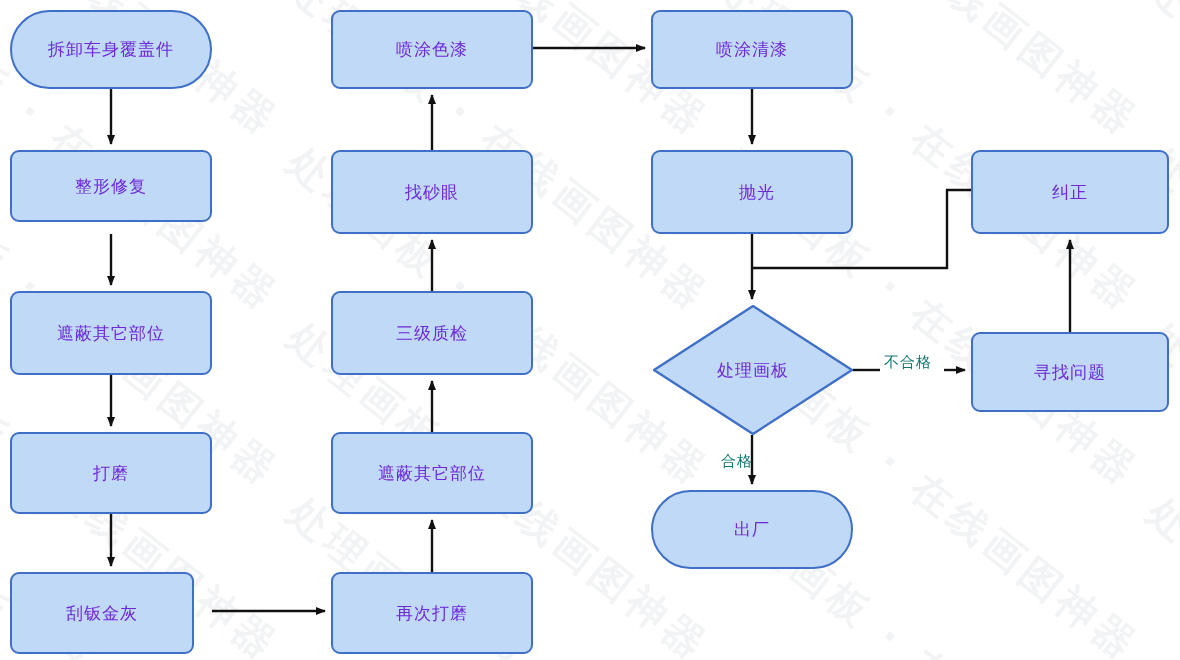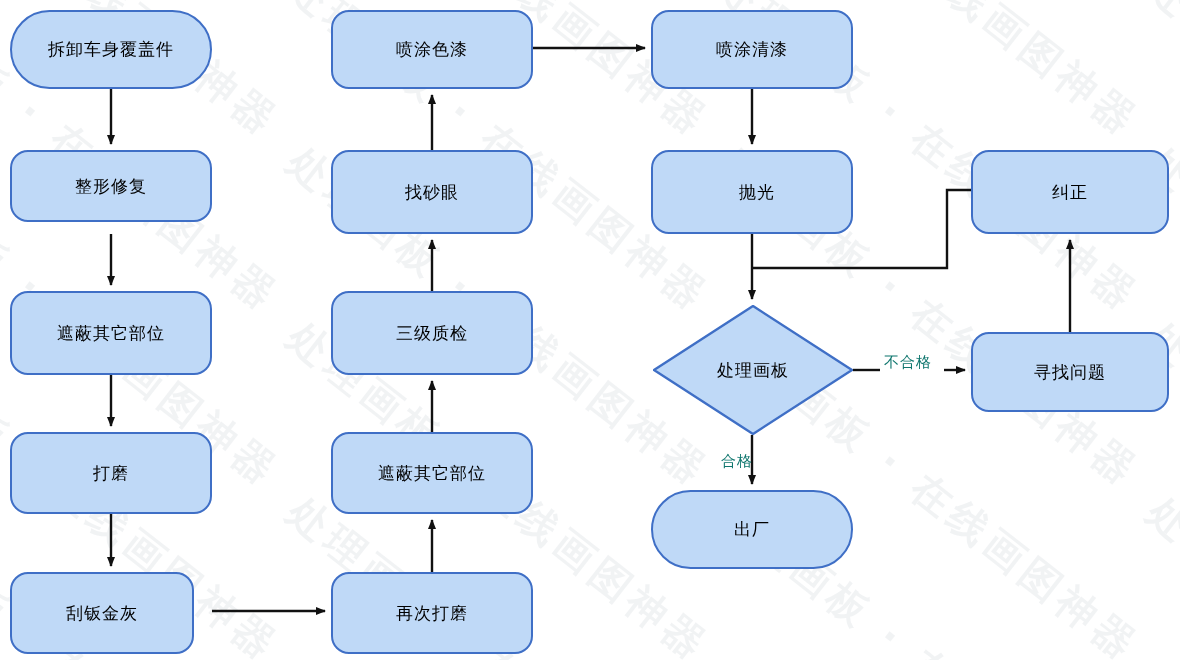--- a/index.html
+++ b/index.html
@@ -33,30 +33,30 @@
 
   
   #edges{position:absolute;left:0;top:0;width:1180px;height:660px;z-index:2;}
 
   
   .node{
     position:absolute;
     box-sizing:border-box;
     background:#bfd9f7;
     border:2px solid #3f6fc6;
-    color:#000000;
+    color:#6d28d9;
     display:flex;
     align-items:center;
     justify-content:center;
     font-size:17px;
     letter-spacing:1px;
     z-index:3;
     font-family:"DejaVu Sans","Liberation Sans",sans-serif;
   }
-  .rect{border-radius:18px;}
+  .rect{border-radius:9px;}
   .stadium{border-radius:500px;}
   .diamond{
     background:transparent;border:none;
   }
   .diamond .dshape{
     position:absolute;inset:0;
   }
   .diamond .dlabel{
     position:relative;z-index:2;
   }

